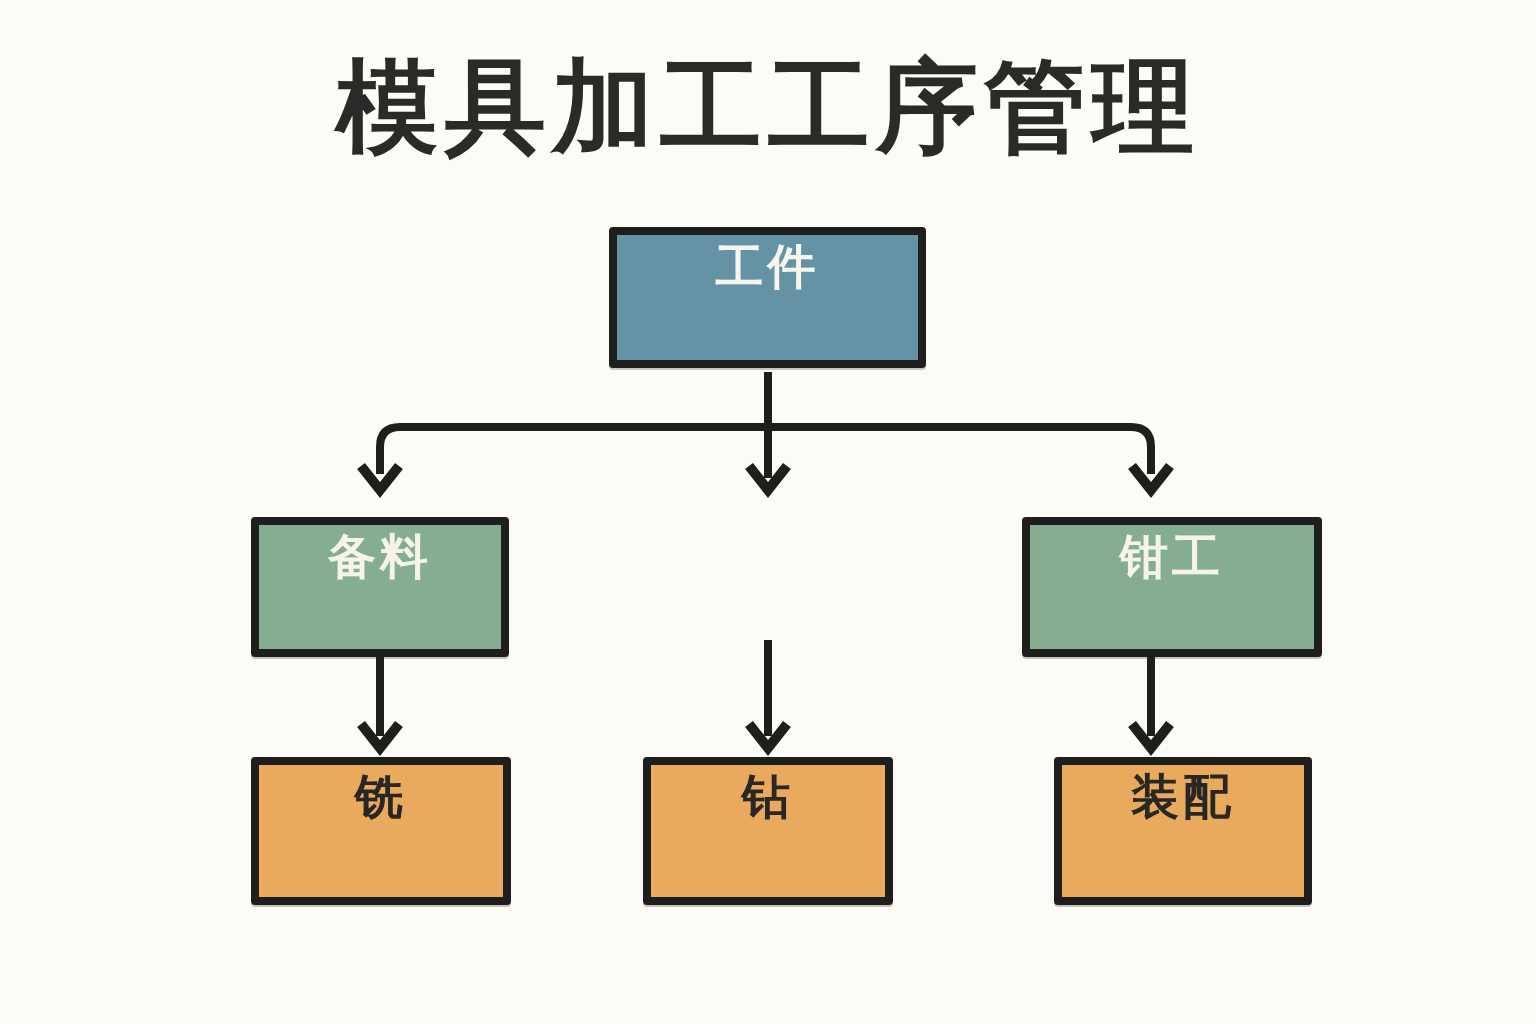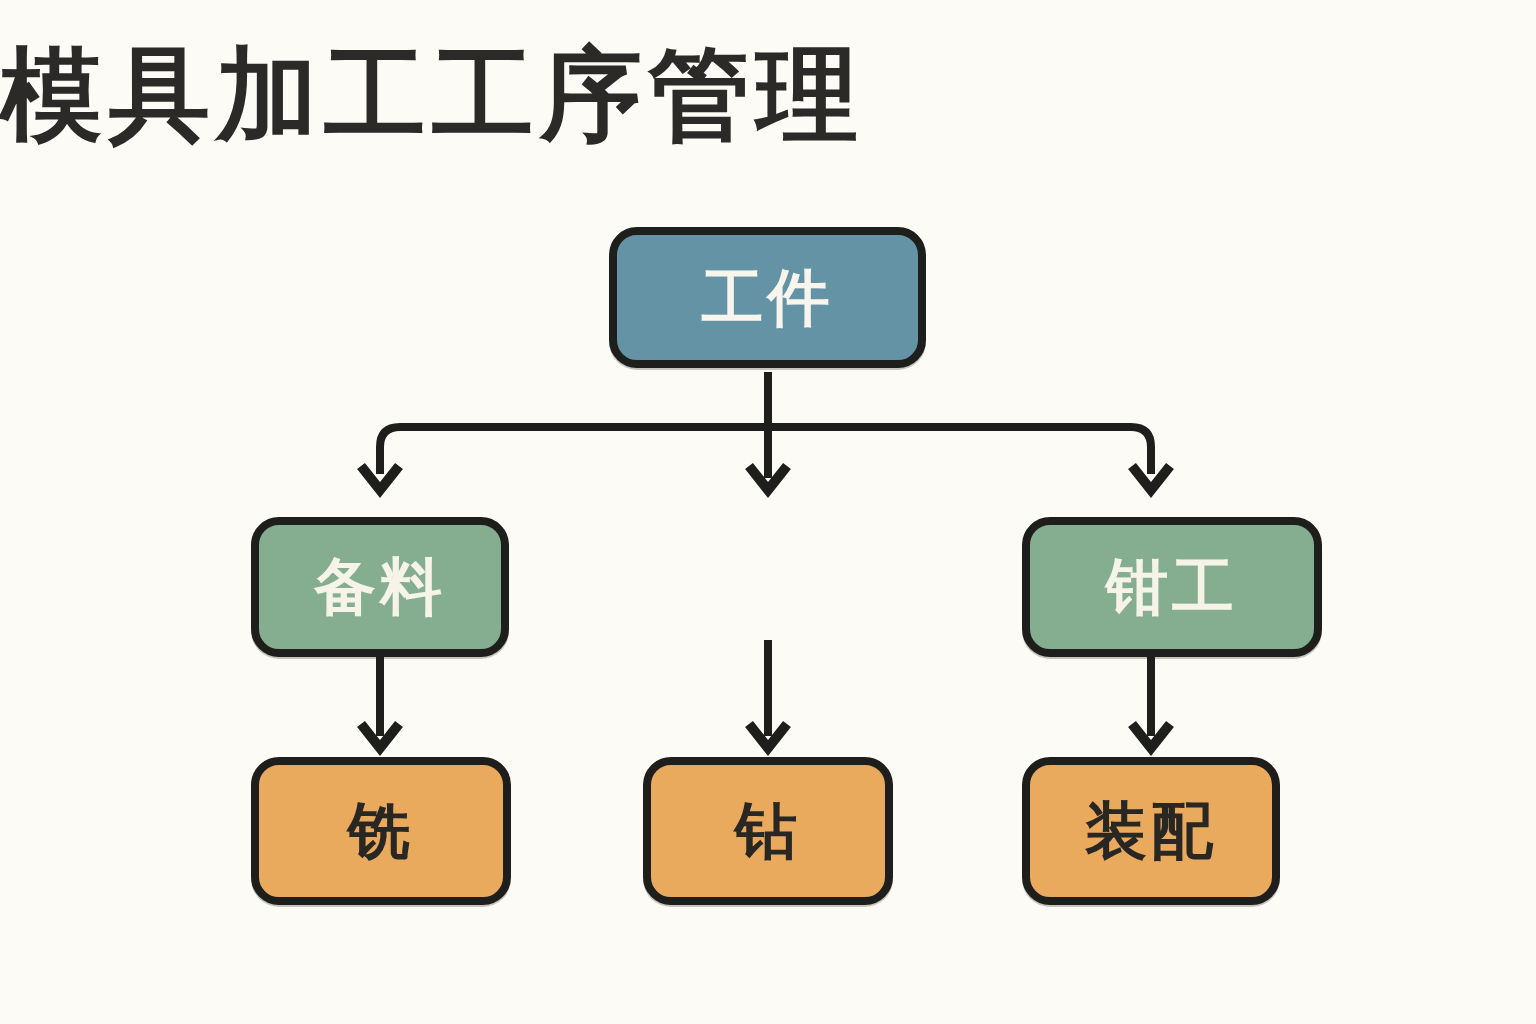--- a/index.html
+++ b/index.html
@@ -10,42 +10,42 @@
     overflow: hidden;
     position: relative;
   }
   .canvas {
     position: absolute;
     left: 0; top: 0;
     width: 1536px; height: 1024px;
   }
   .title {
     position: absolute;
-    left: 0; top: 28px;
+    left: 0; top: 40px;
     width: 1536px;
+    text-align: center;
     font-size: 102px;
     font-weight: 800;
     letter-spacing: 6px;
     color: #2b2a28;
   }
   .connectors {
     position: absolute;
     left: 0; top: 0;
     width: 1536px; height: 1024px;
     pointer-events: none;
   }
   .node {
     position: absolute;
     display: flex;
-    align-items: center;
     justify-content: center;
     border: 8px solid #1e1e1c;
-    border-radius: 28px;
+    border-radius: 4px;
     font-weight: 800;
-    font-size: 62px;
+    font-size: 48px;
     letter-spacing: 4px;
     box-shadow: 0 2px 0 rgba(30,30,28,0.25);
   }
   .node-root {
     left: 609px; top: 227px;
     width: 317px; height: 141px;
     background: #6593a6;
     color: #f7f5ec;
   }
   .node-mid {
@@ -60,21 +60,21 @@
   .node-fitter { left: 1022px; width: 300px; }
   .node-leaf {
     background: #e9aa5e;
     color: #28272; 
     color: #282724;
     top: 757px;
     height: 148px;
   }
   .node-mill     { left: 251px;  width: 260px; }
   .node-drill    { left: 643px;  width: 250px; }
-  .node-assembly { left: 1022px; width: 258px; }
+  .node-assembly { left: 1054px; width: 258px; }
 </style>
 </head>
 <body>
 
 <div class="canvas">
 
   <h1 class="title">模具加工工序管理</h1>
 
   <svg class="connectors" width="1536" height="1024" viewBox="0 0 1536 1024" fill="none" stroke="#1e1e1c" stroke-width="8">
 

